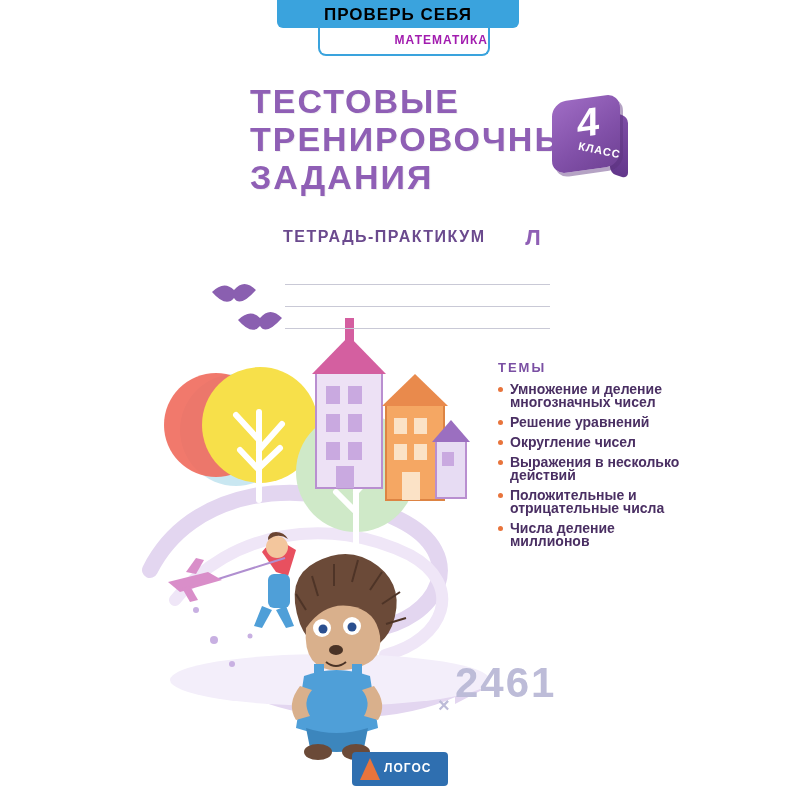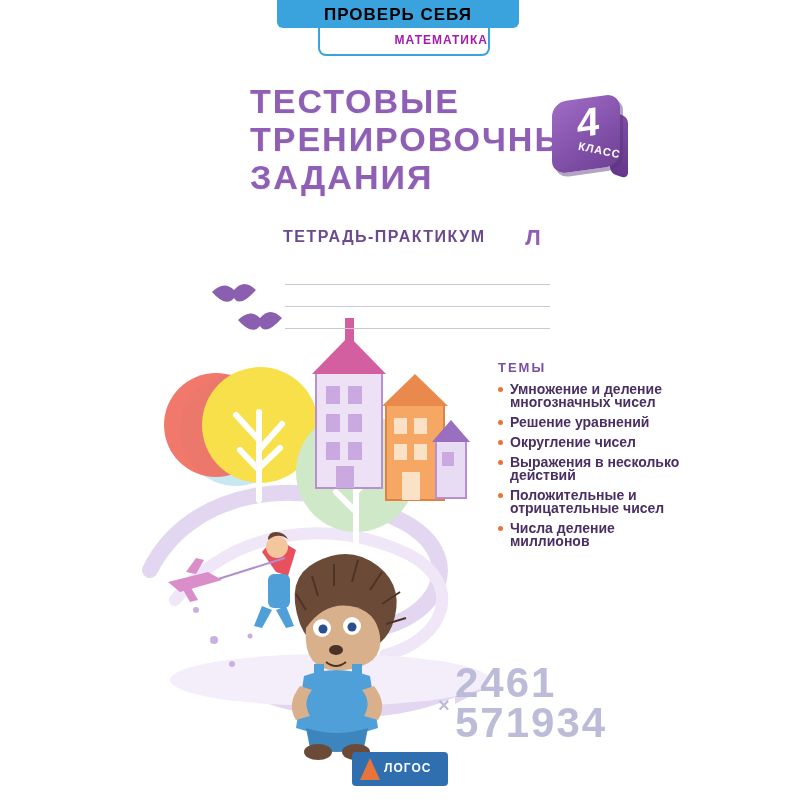--- a/index.html
+++ b/index.html
@@ -385,28 +385,27 @@
   <div class="wline" style="left:285px; top:284px; width:265px;"></div>
   <div class="wline" style="left:285px; top:306px; width:265px;"></div>
   <div class="wline" style="left:285px; top:328px; width:265px;"></div>
 
   <div class="topics">
     <div class="topics-title">ТЕМЫ</div>
     <div class="topic">Умножение и деление многозначных чисел</div>
     <div class="topic">Решение уравнений</div>
     <div class="topic">Округление чисел</div>
     <div class="topic">Выражения в несколько действий</div>
-    <div class="topic">Положительные и отрицательные чисел</div>
+    <div class="topic">Положительные и отрицательные числа</div>
     <div class="topic">Числа деление миллионов</div>
   </div>
 
   <div class="bignums">
     <span class="mul">×</span>
     <div>2461</div>
-    <div>571934</div>
   </div>
 
   <div class="publisher">
     <div class="pl-mark"></div>
     <div class="pl-text">ЛОГОС</div>
   </div>
 
 </div>
 
 </body></html>

